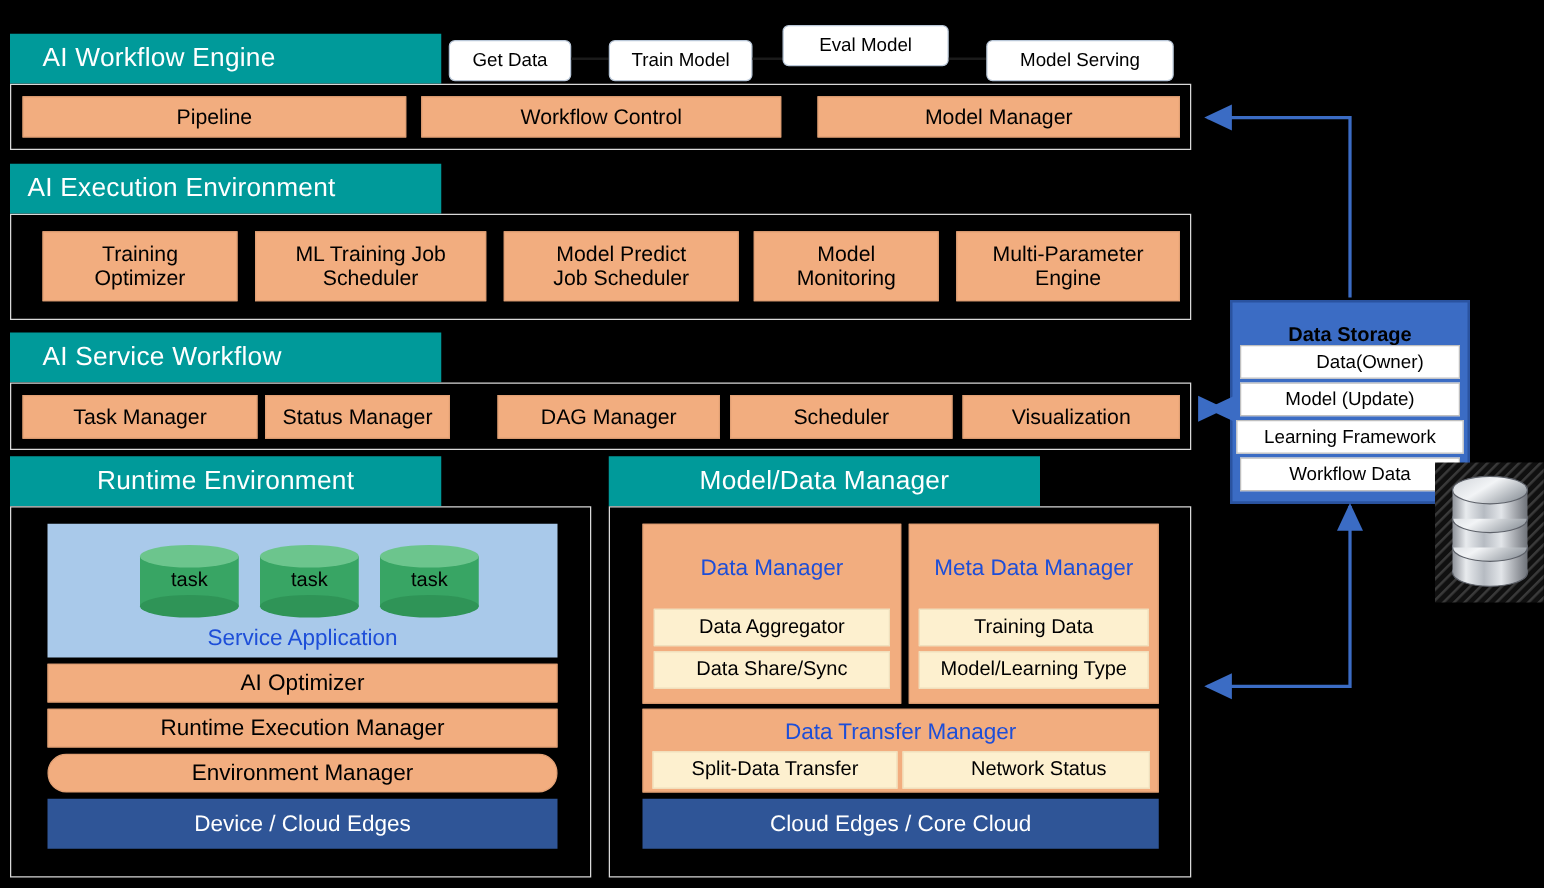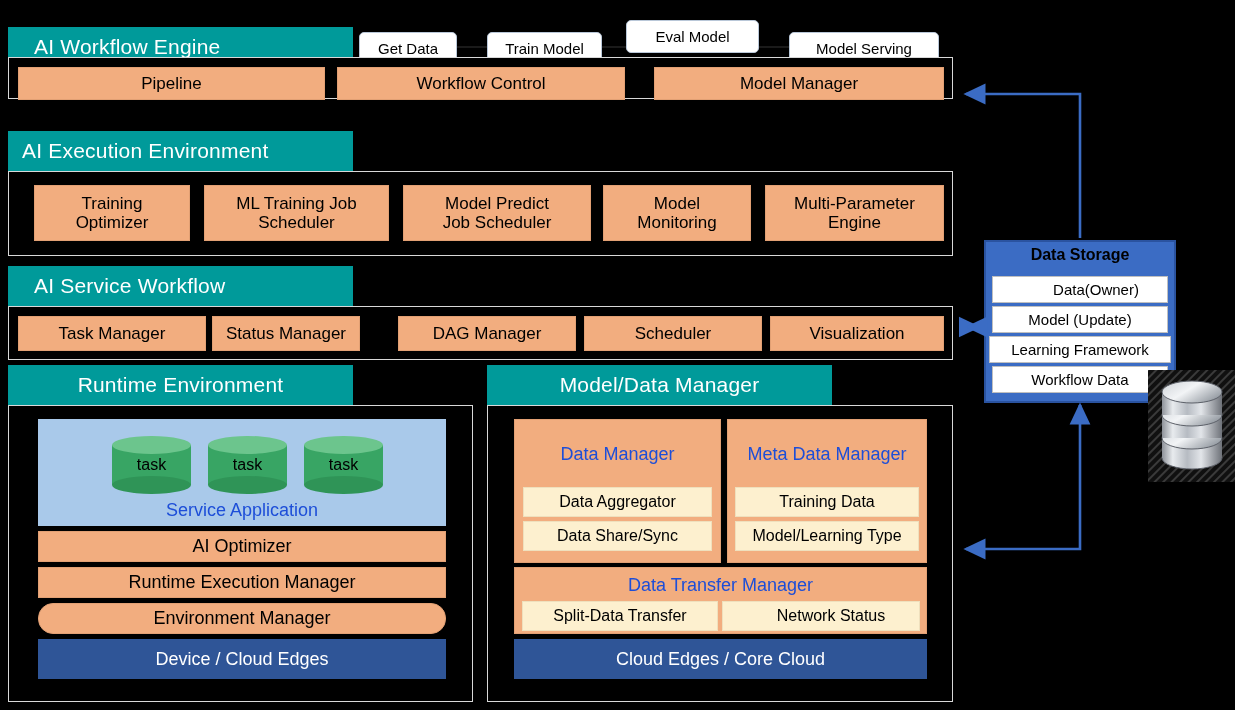--- a/index.html
+++ b/index.html
@@ -91,21 +91,21 @@
 </div>
 <div class="abs" style="left:602px;top:46px;width:30px;height:2px;background:#1a1a1a;"></div>
 <div class="abs whitebtn" style="left:626px;top:20px;width:133px;height:33px;">
   <span>Eval Model</span>
 </div>
 <div class="abs" style="left:759px;top:46px;width:30px;height:2px;background:#1a1a1a;"></div>
 <div class="abs whitebtn" style="left:789px;top:32px;width:150px;height:33px;">
   <span>Model Serving</span>
 </div>
 
-<div class="abs panel" style="left:8px;top:57px;width:945px;height:42px;">
+<div class="abs panel" style="left:8px;top:67px;width:945px;height:53px;">
   <div class="abs orange" style="left:9px;top:9px;width:307px;height:33px;">
     <span>Pipeline</span>
   </div>
   <div class="abs orange" style="left:328px;top:9px;width:288px;height:33px;">
     <span>Workflow Control</span>
   </div>
   <div class="abs orange" style="left:645px;top:9px;width:290px;height:33px;">
     <span>Model Manager</span>
   </div>
 </div>
@@ -244,21 +244,21 @@
       <span>Network Status</span>
     </div>
   </div>
 
   <div class="abs navy" style="left:26px;top:233px;width:413px;height:40px;">
     <span>Cloud Edges / Core Cloud</span>
   </div>
 </div>
 
 <div class="abs dsbox" style="left:984px;top:240px;width:192px;height:163px;">
-  <div class="abs dstitle" style="left:0;top:0;width:188px;height:26px;">Data Storage</div>
+  <div class="abs dstitle" style="left:0;top:14px;width:188px;height:26px;">Data Storage</div>
   <div class="abs dsrow" style="left:6px;top:34px;width:176px;height:27px;padding-left:32px;">
     <span>Data(Owner)</span>
   </div>
   <div class="abs dsrow" style="left:6px;top:64px;width:176px;height:27px;">
     <span>Model (Update)</span>
   </div>
   <div class="abs dsrow" style="left:3px;top:94px;width:182px;height:27px;">
     <span>Learning Framework</span>
   </div>
   <div class="abs dsrow" style="left:6px;top:124px;width:176px;height:27px;">

